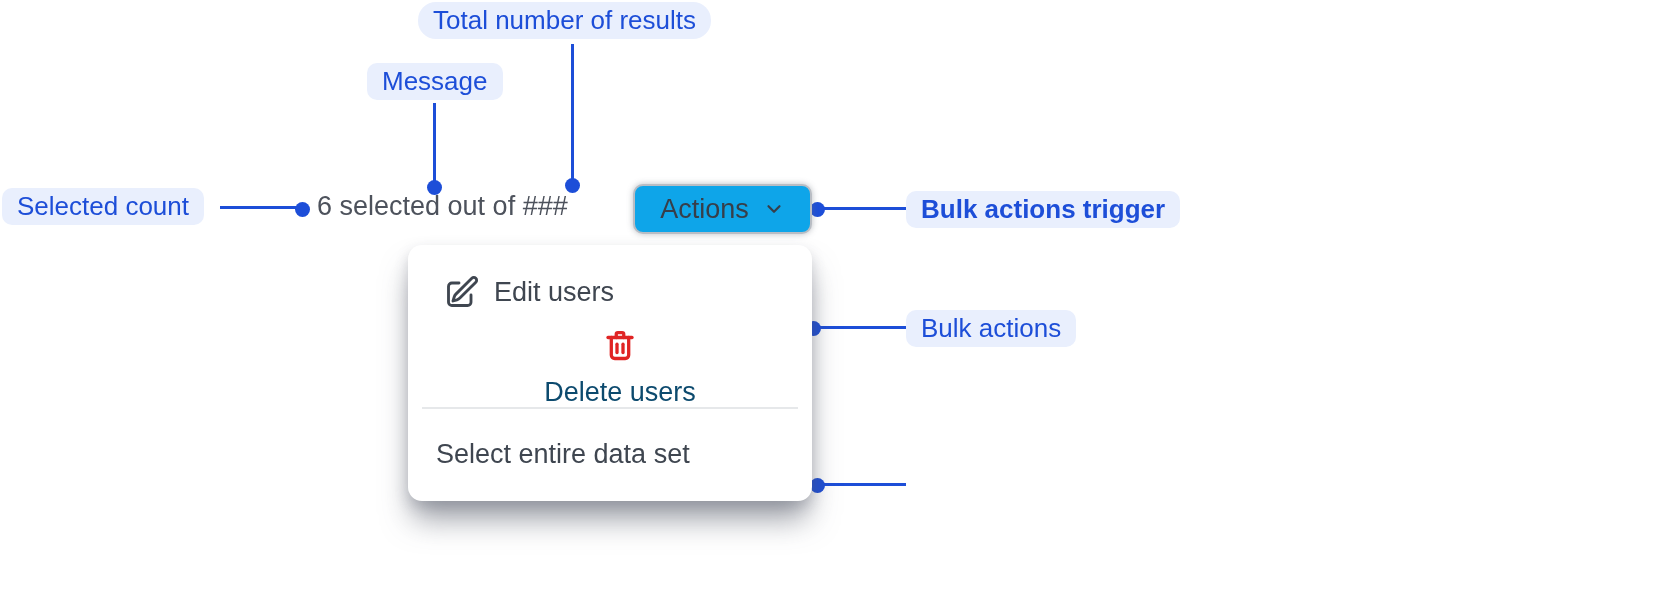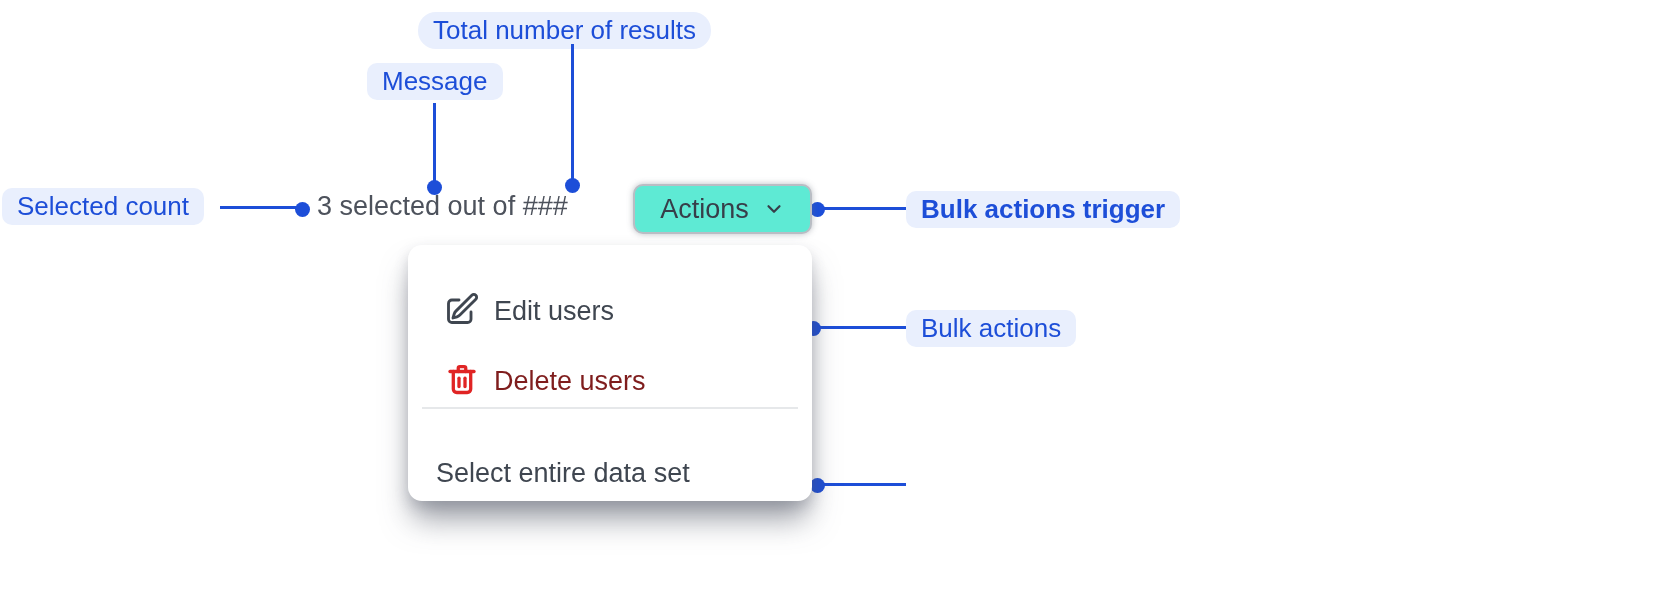--- a/index.html
+++ b/index.html
@@ -19,21 +19,21 @@
     height: 37px;
     line-height: 37px;
     padding: 0 15px;
     border-radius: 10px;
     background: #e9effd;
     color: #1d4ed8;
     font-size: 26px;
     font-weight: 500;
     white-space: nowrap;
   }
-  .chip.total-results       { left: 418px; top: 12px; border-radius: 18px;   }
+  .chip.total-results       { left: 418px; top: 2px; border-radius: 18px;   }
   .chip.message             { left: 367px; top: 63px;  }
   .chip.selected-count      { left: 2px;   top: 188px; }
   .chip.bulk-actions-trigger{ left: 906px; top: 191px; font-weight: bold; }
   .chip.bulk-actions        { left: 906px; top: 310px; }
   .chip.bulk-selection      { left: 906px; top: 467px; }
 
   
   .line { position: absolute; background: #1d4ed8; }
   .line.l-selected  { left: 220px; top: 206px; width: 82px;  height: 3px; }
   .line.l-message   { left: 433px; top: 103px; width: 3px;   height: 84px; }
@@ -65,21 +65,21 @@
     white-space: nowrap;
   }
   .actions-button {
     position: absolute;
     left: 633px; top: 184px;
     width: 179px; height: 50px;
     display: flex;
     align-items: center;
     justify-content: center;
     gap: 14px;
-    background: #5eead4;
+    background: #0ea5e9;
     border: 2px solid #b9bdc4;
     border-radius: 10px;
     box-shadow: 0 0 6px rgba(105,110,122,0.45);
     font-family: inherit;
     font-size: 27px;
     font-weight: 500;
     color: #373e49;
     cursor: pointer;
   }
   .actions-button svg { display: block; }
@@ -91,31 +91,31 @@
     width: 404px;
     box-sizing: border-box;
     padding: 12px 0;
     background: #ffffff;
     border-radius: 14px;
     box-shadow: 0 22px 30px -4px rgba(78,84,98,0.55), 0 6px 14px rgba(78,84,98,0.22);
   }
   .menu-item {
     height: 70px;
     display: flex;
-    align-items: flex-end;
+    align-items: center;
     gap: 14px;
     padding: 0 16px 0 36px;
     font-size: 27px;
     font-weight: 500;
     color: #3f4650;
     cursor: pointer;
     white-space: nowrap;
   }
   .menu-item .mi-icon { width: 36px; height: 36px; flex: 0 0 36px; color: #3f4650; }
-  .menu-item.danger { color: #7f1d1d; }
+  .menu-item.danger { color: #0c4a6e; flex-direction: column; }
   .menu-item.danger .mi-icon { color: #e02424; }
   .menu-item.no-icon { padding-left: 28px; }
   .menu-divider {
     height: 2px;
     background: #e6e8ea;
     margin: 10px 14px;
   }
 </style>
 </head>
 <body>
@@ -135,21 +135,21 @@
   <div class="line l-actions"></div>
   <div class="line l-selection"></div>
 
   <div class="dot d-selected"></div>
   <div class="dot d-message"></div>
   <div class="dot d-total"></div>
   <div class="dot d-trigger"></div>
   <div class="dot d-actions"></div>
   <div class="dot d-selection"></div>
 
-  <div class="selection-message">3 selected out of ###</div>
+  <div class="selection-message">6 selected out of ###</div>
 
   <button class="actions-button">
     <span>Actions</span>
     <span>
       <svg width="22" height="22" viewBox="0 0 24 24" fill="none" stroke="#373e49" stroke-width="2.4" stroke-linecap="round" stroke-linejoin="round">
           <path d="m6 9 6 6 6-6"></path>
         </svg>
     </span>
   </button>
 

